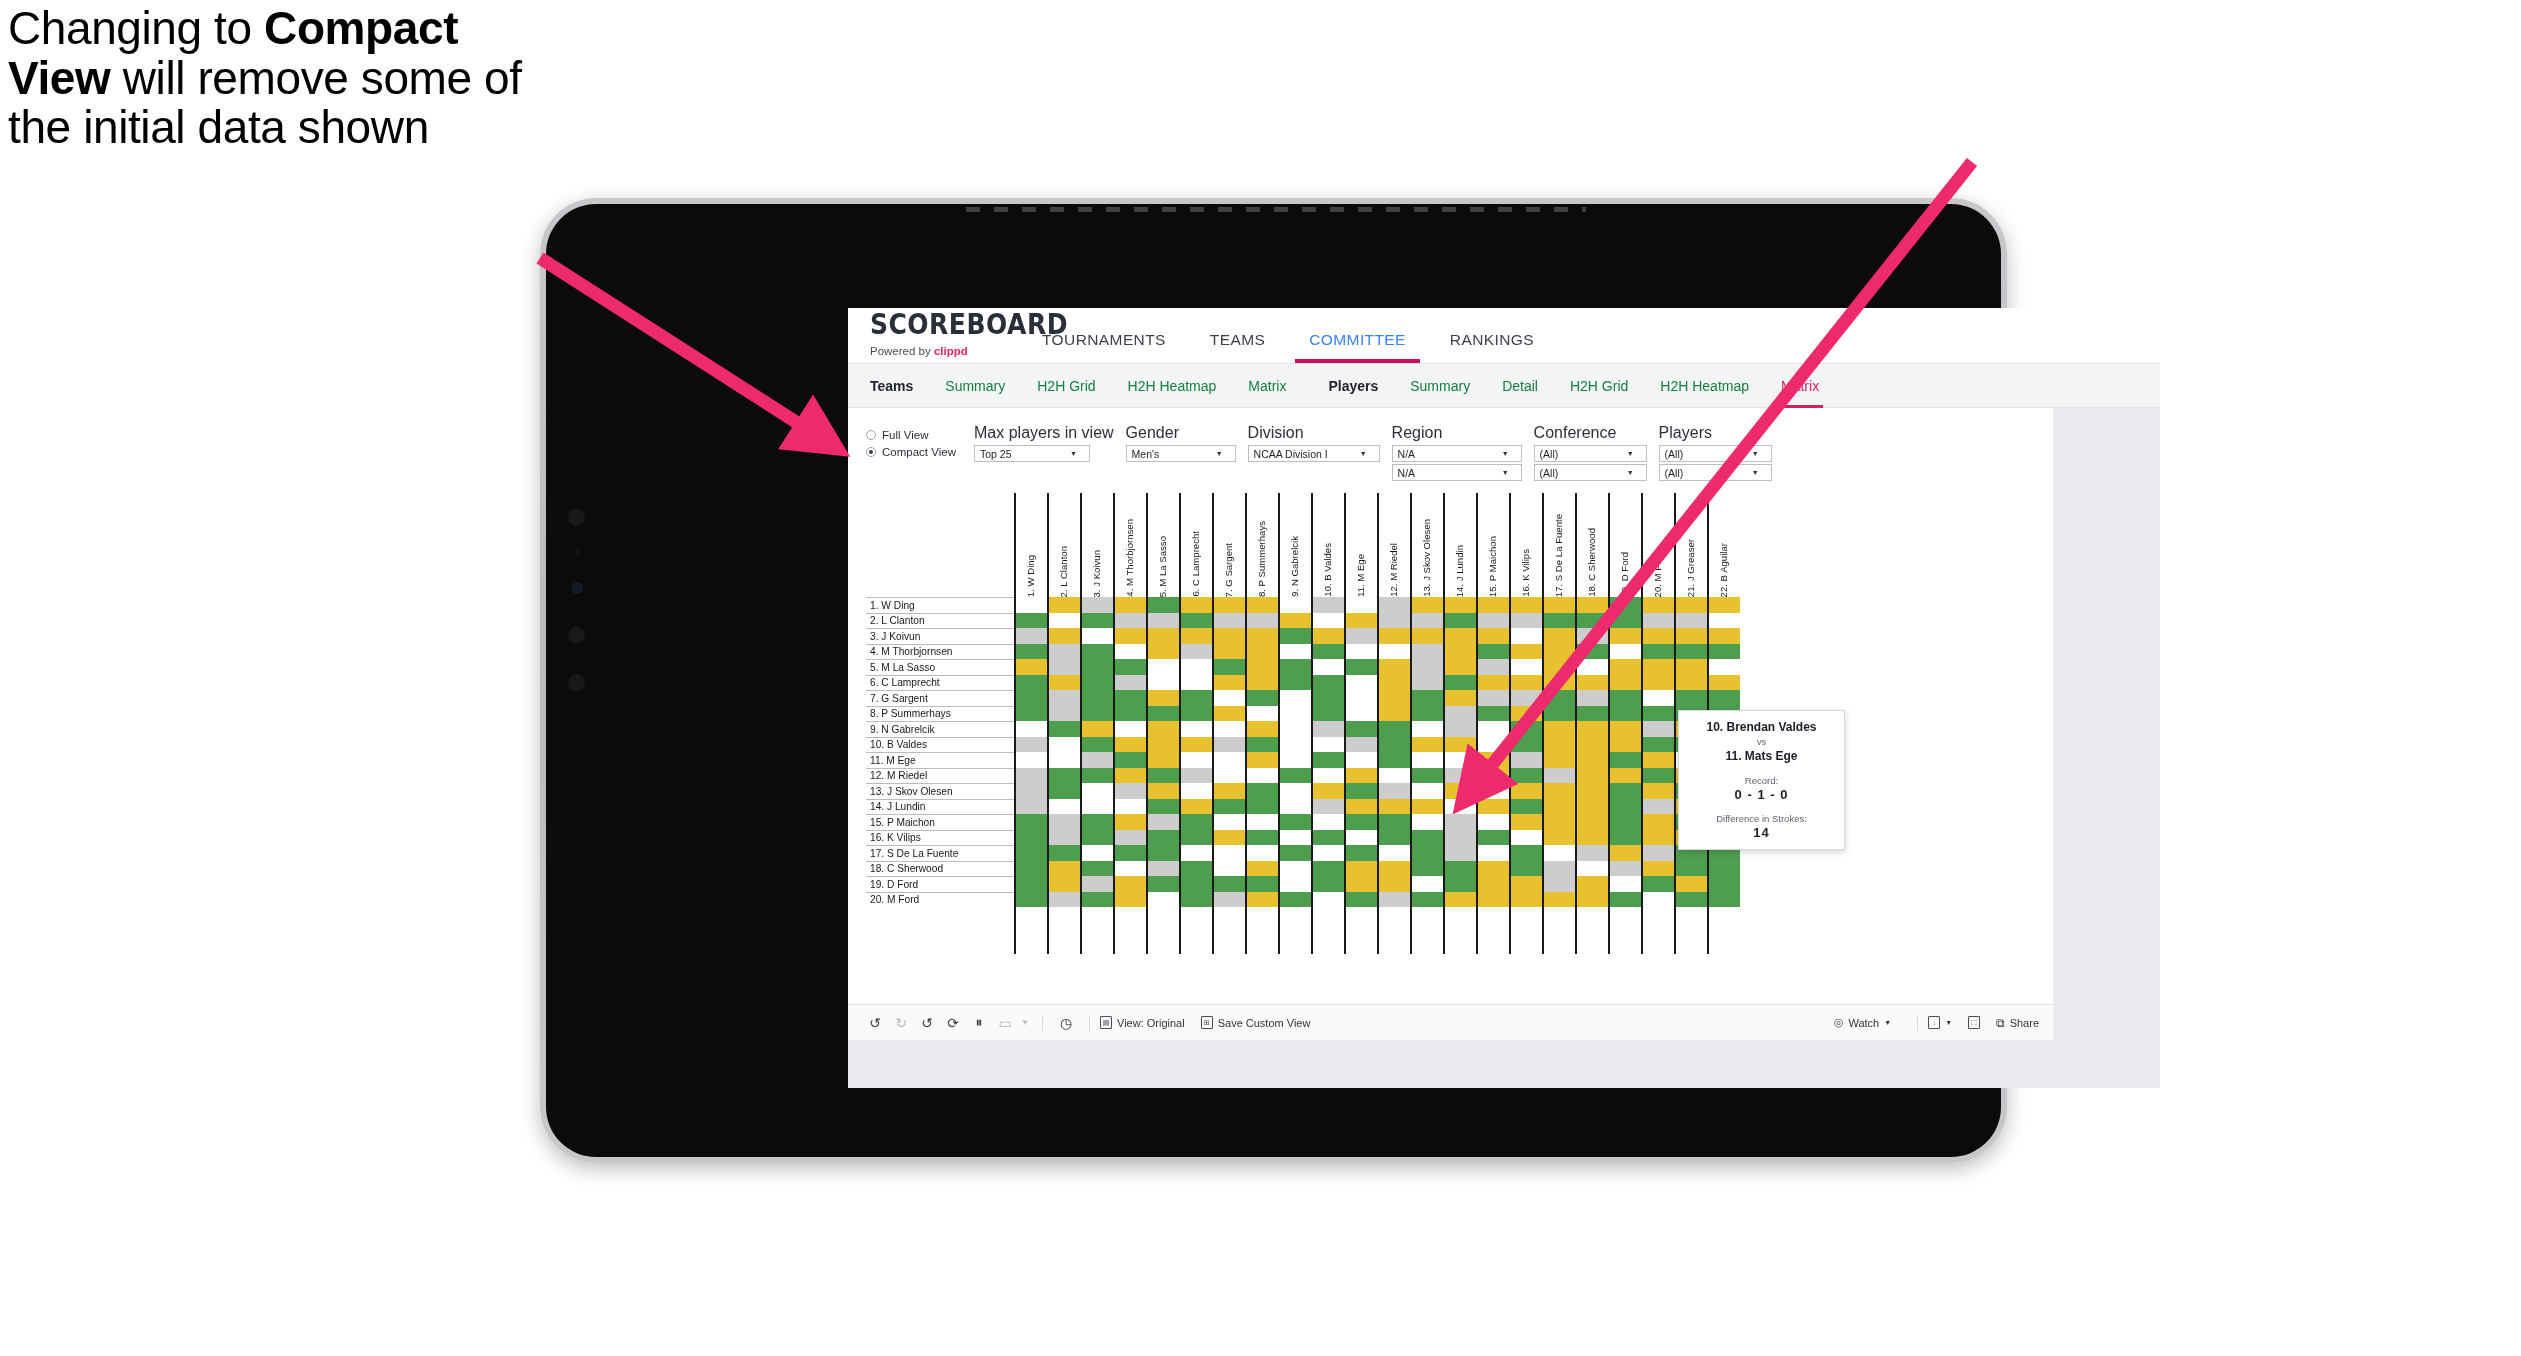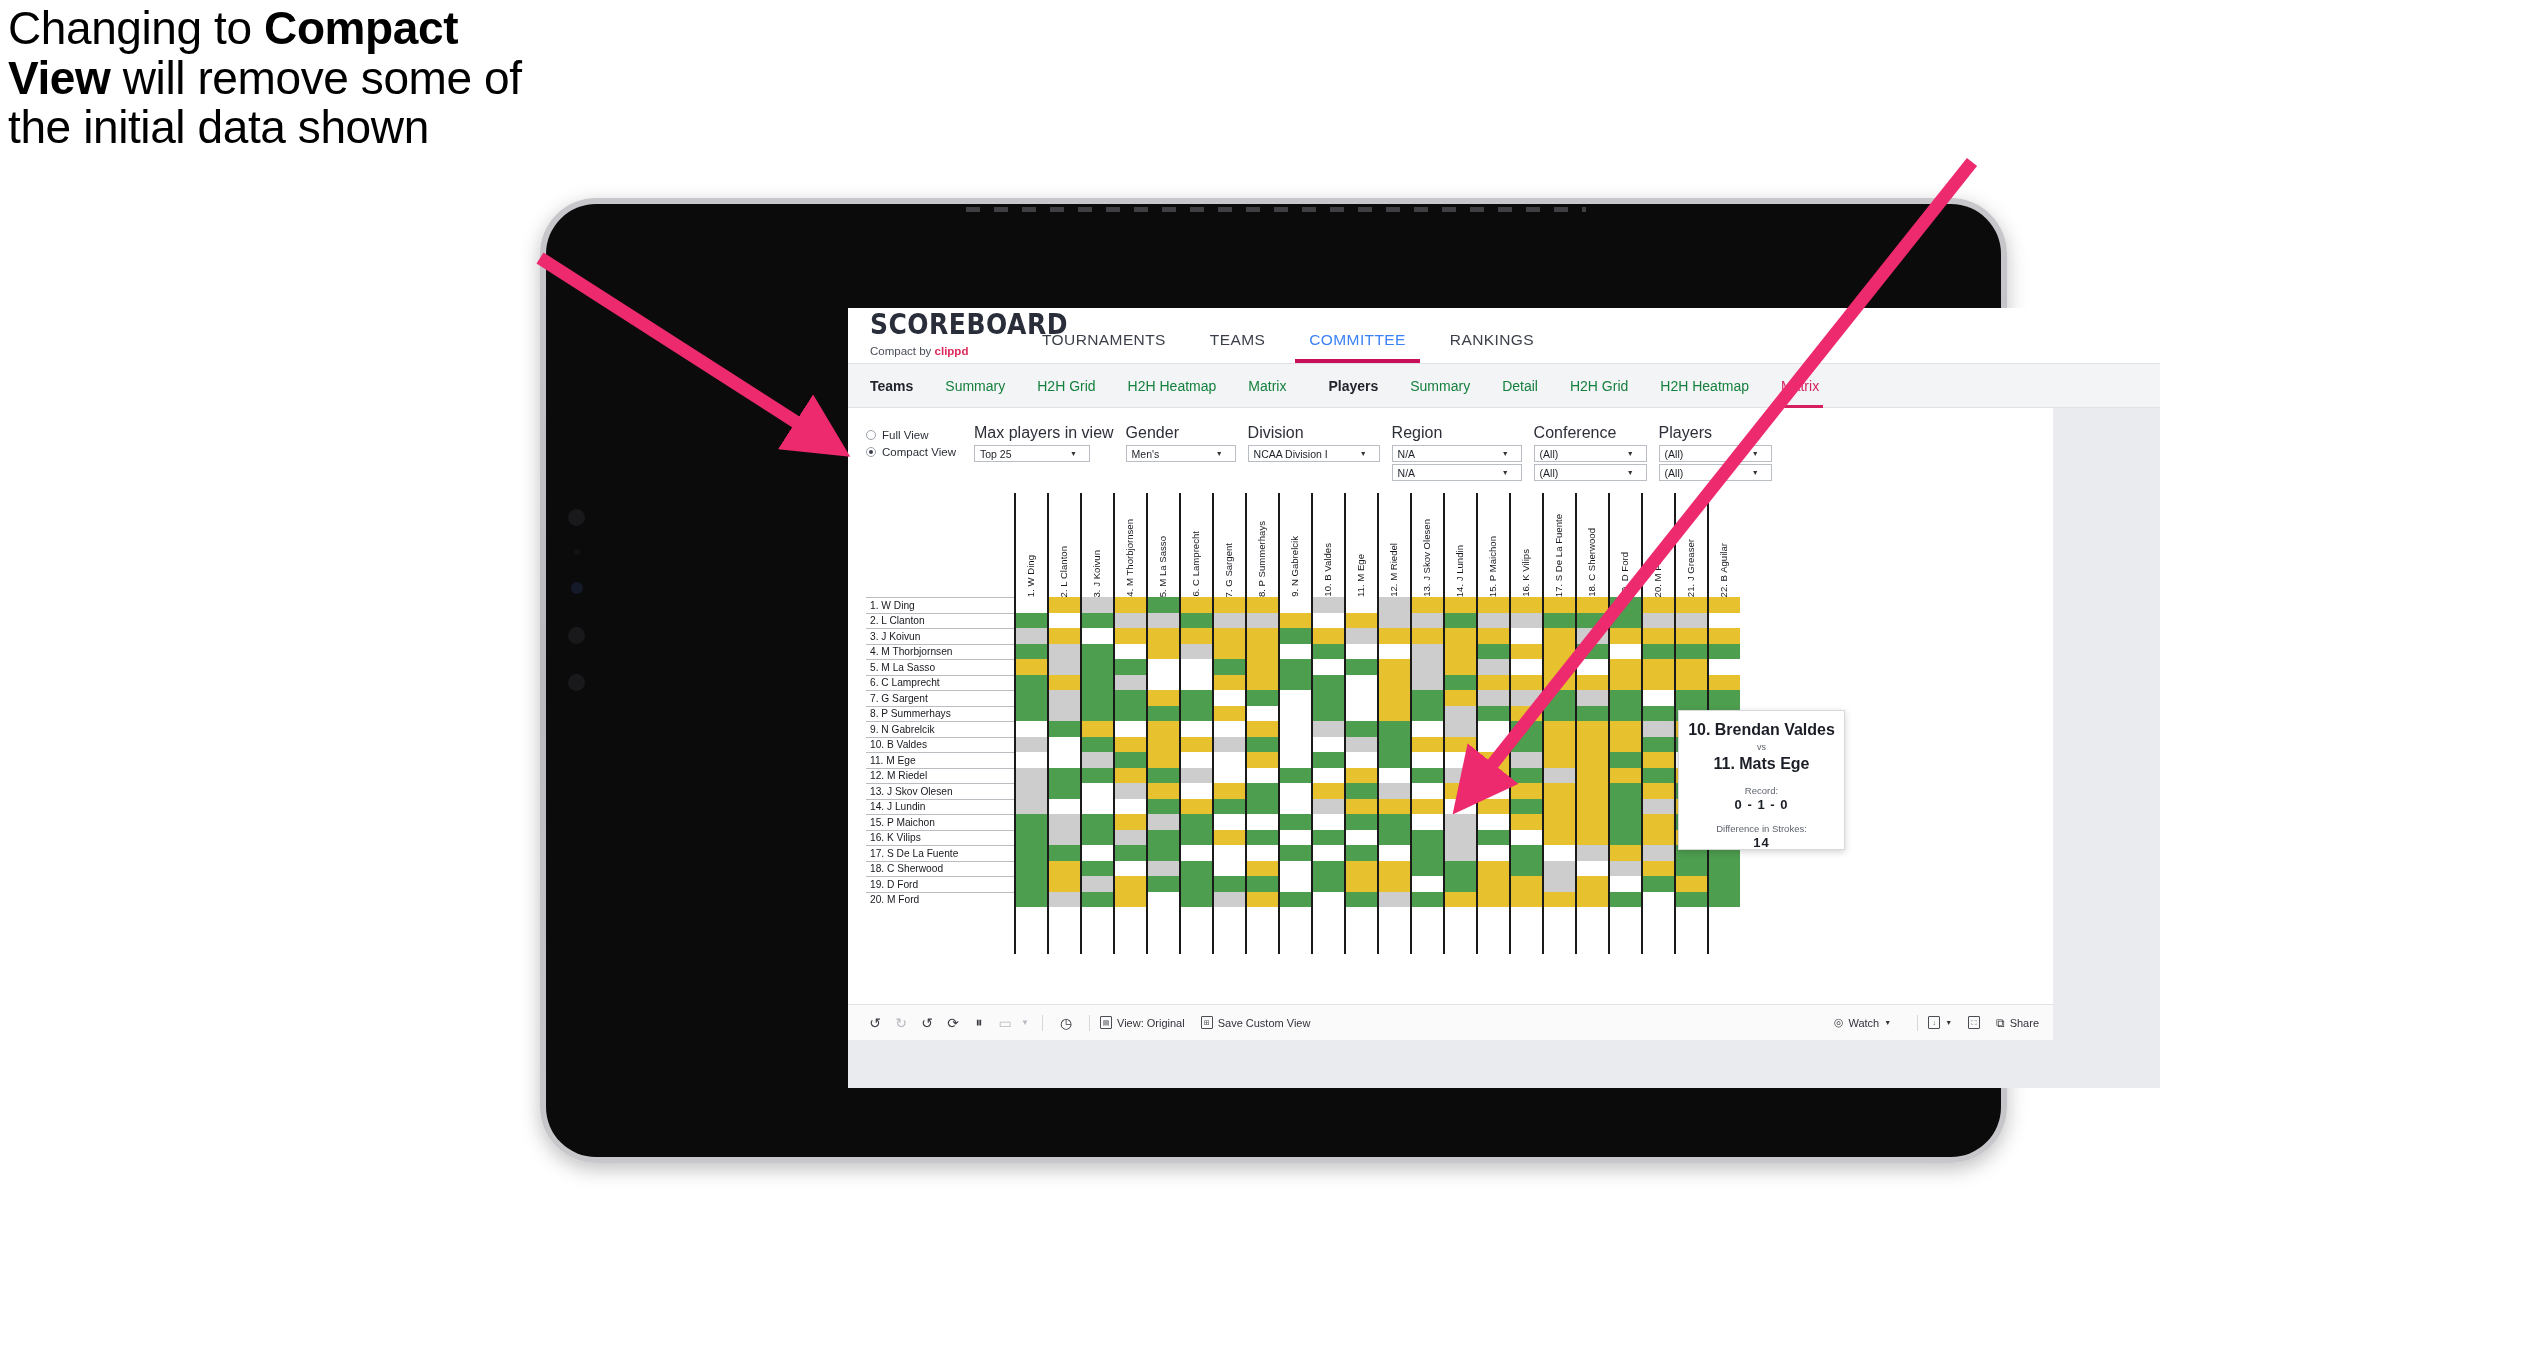--- a/index.html
+++ b/index.html
@@ -171,21 +171,21 @@
     background:#f0f0f0;
   }
   #hscroll .thumb { height:11px; width: 780px; background:#d7d7d7; }
 
   
   #tooltip {
     position:absolute; left: 830px; top: 302px; width: 167px; height: 140px;
     background:#fff; border: 1px solid #d8d8dc; box-shadow: 0 2px 7px rgba(0,0,0,.18);
     text-align:center; padding-top: 9px; z-index: 20;
   }
-  .tt-name { font-size: 16px; font-weight:700; color:#1b1e26; line-height:1.25; }
+  .tt-name { font-size: 12px; font-weight:700; color:#1b1e26; line-height:1.25; }
   .tt-vs { font-size: 9px; color:#5e636d; margin: 2px 0; }
   .tt-lab { font-size: 9.5px; color:#5e636d; margin-top: 11px; }
   .tt-val { font-size: 13px; font-weight:700; color:#1b1e26; letter-spacing:1px; margin-top:1px;}
 
   
   #toolbar {
     position:absolute; left:0; bottom:0; width: 1205px; height: 36px;
     background:#fafafa; border-top:1px solid #e3e3e6;
     display:flex; align-items:center; padding: 0 14px; font-size: 11px; color:#30333a;
   }
@@ -214,21 +214,21 @@
       <div class="cam-dot" id="cam2"></div>
       <div class="cam-dot" id="cam3"></div>
       <div class="cam-dot" id="cam4"></div>
       <div class="cam-dot" id="cam5"></div>
 
       <div id="screen">
 
         <div id="app-header">
           <div id="brand">
             <div id="brand-title">SCOREBOARD</div>
-            <div id="brand-sub"><span>Compact by </span><span class="clippd">clippd</span></div>
+            <div id="brand-sub"><span>Powered by </span><span class="clippd">clippd</span></div>
           </div>
           <div id="main-tabs">
             <div class="mtab">TOURNAMENTS</div>
             <div class="mtab">TEAMS</div>
             <div class="mtab active">COMMITTEE</div>
             <div class="mtab">RANKINGS</div>
           </div>
         </div>
 
         <div id="sub-tabs">

